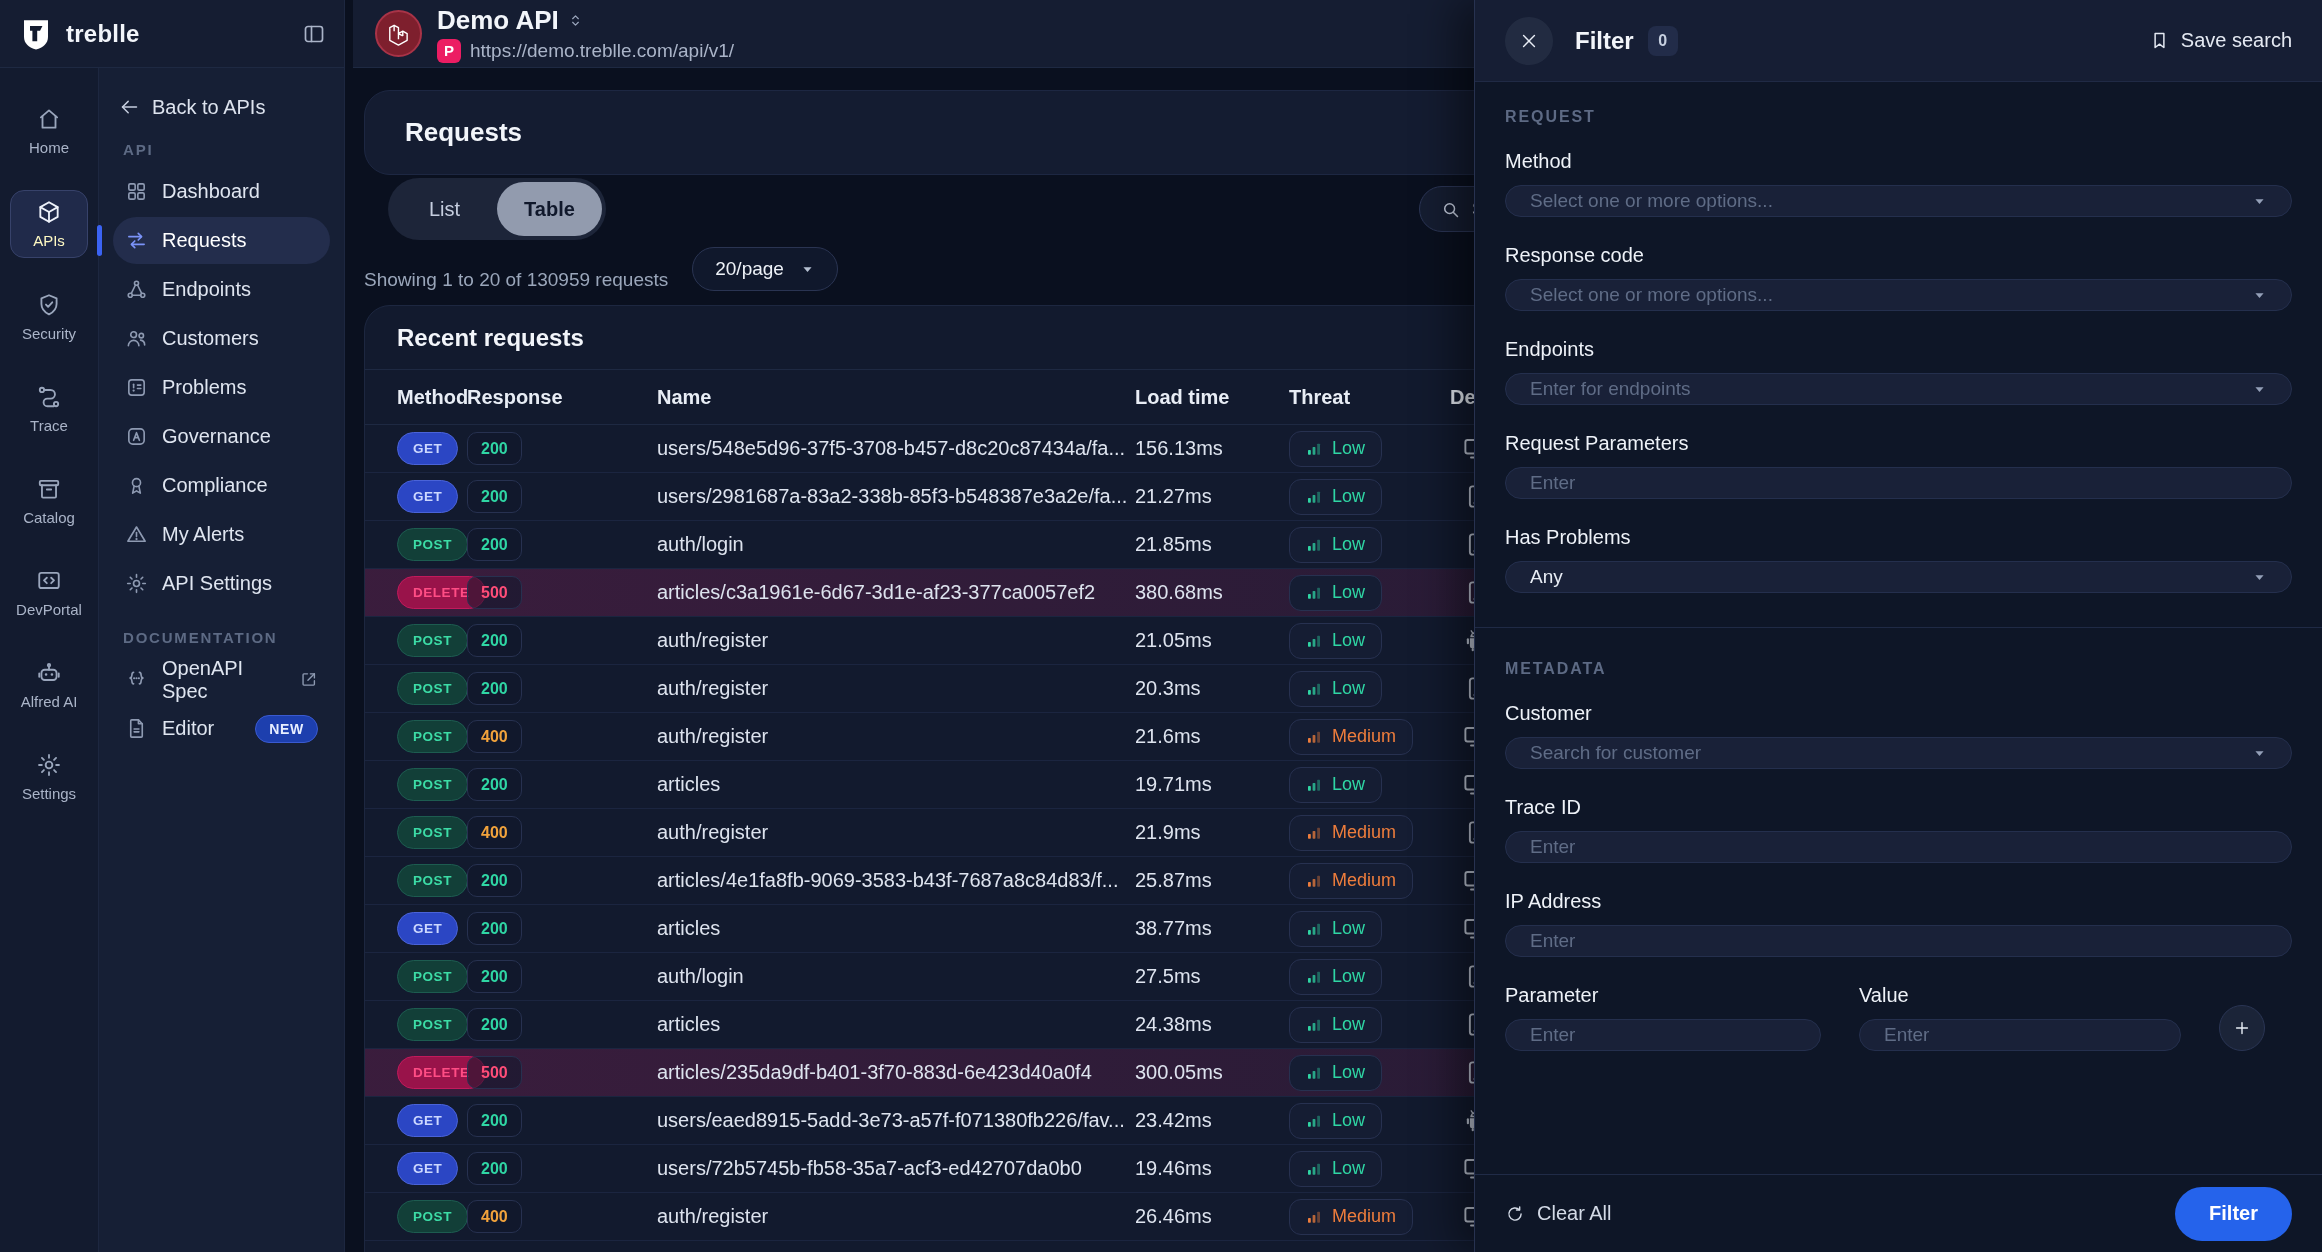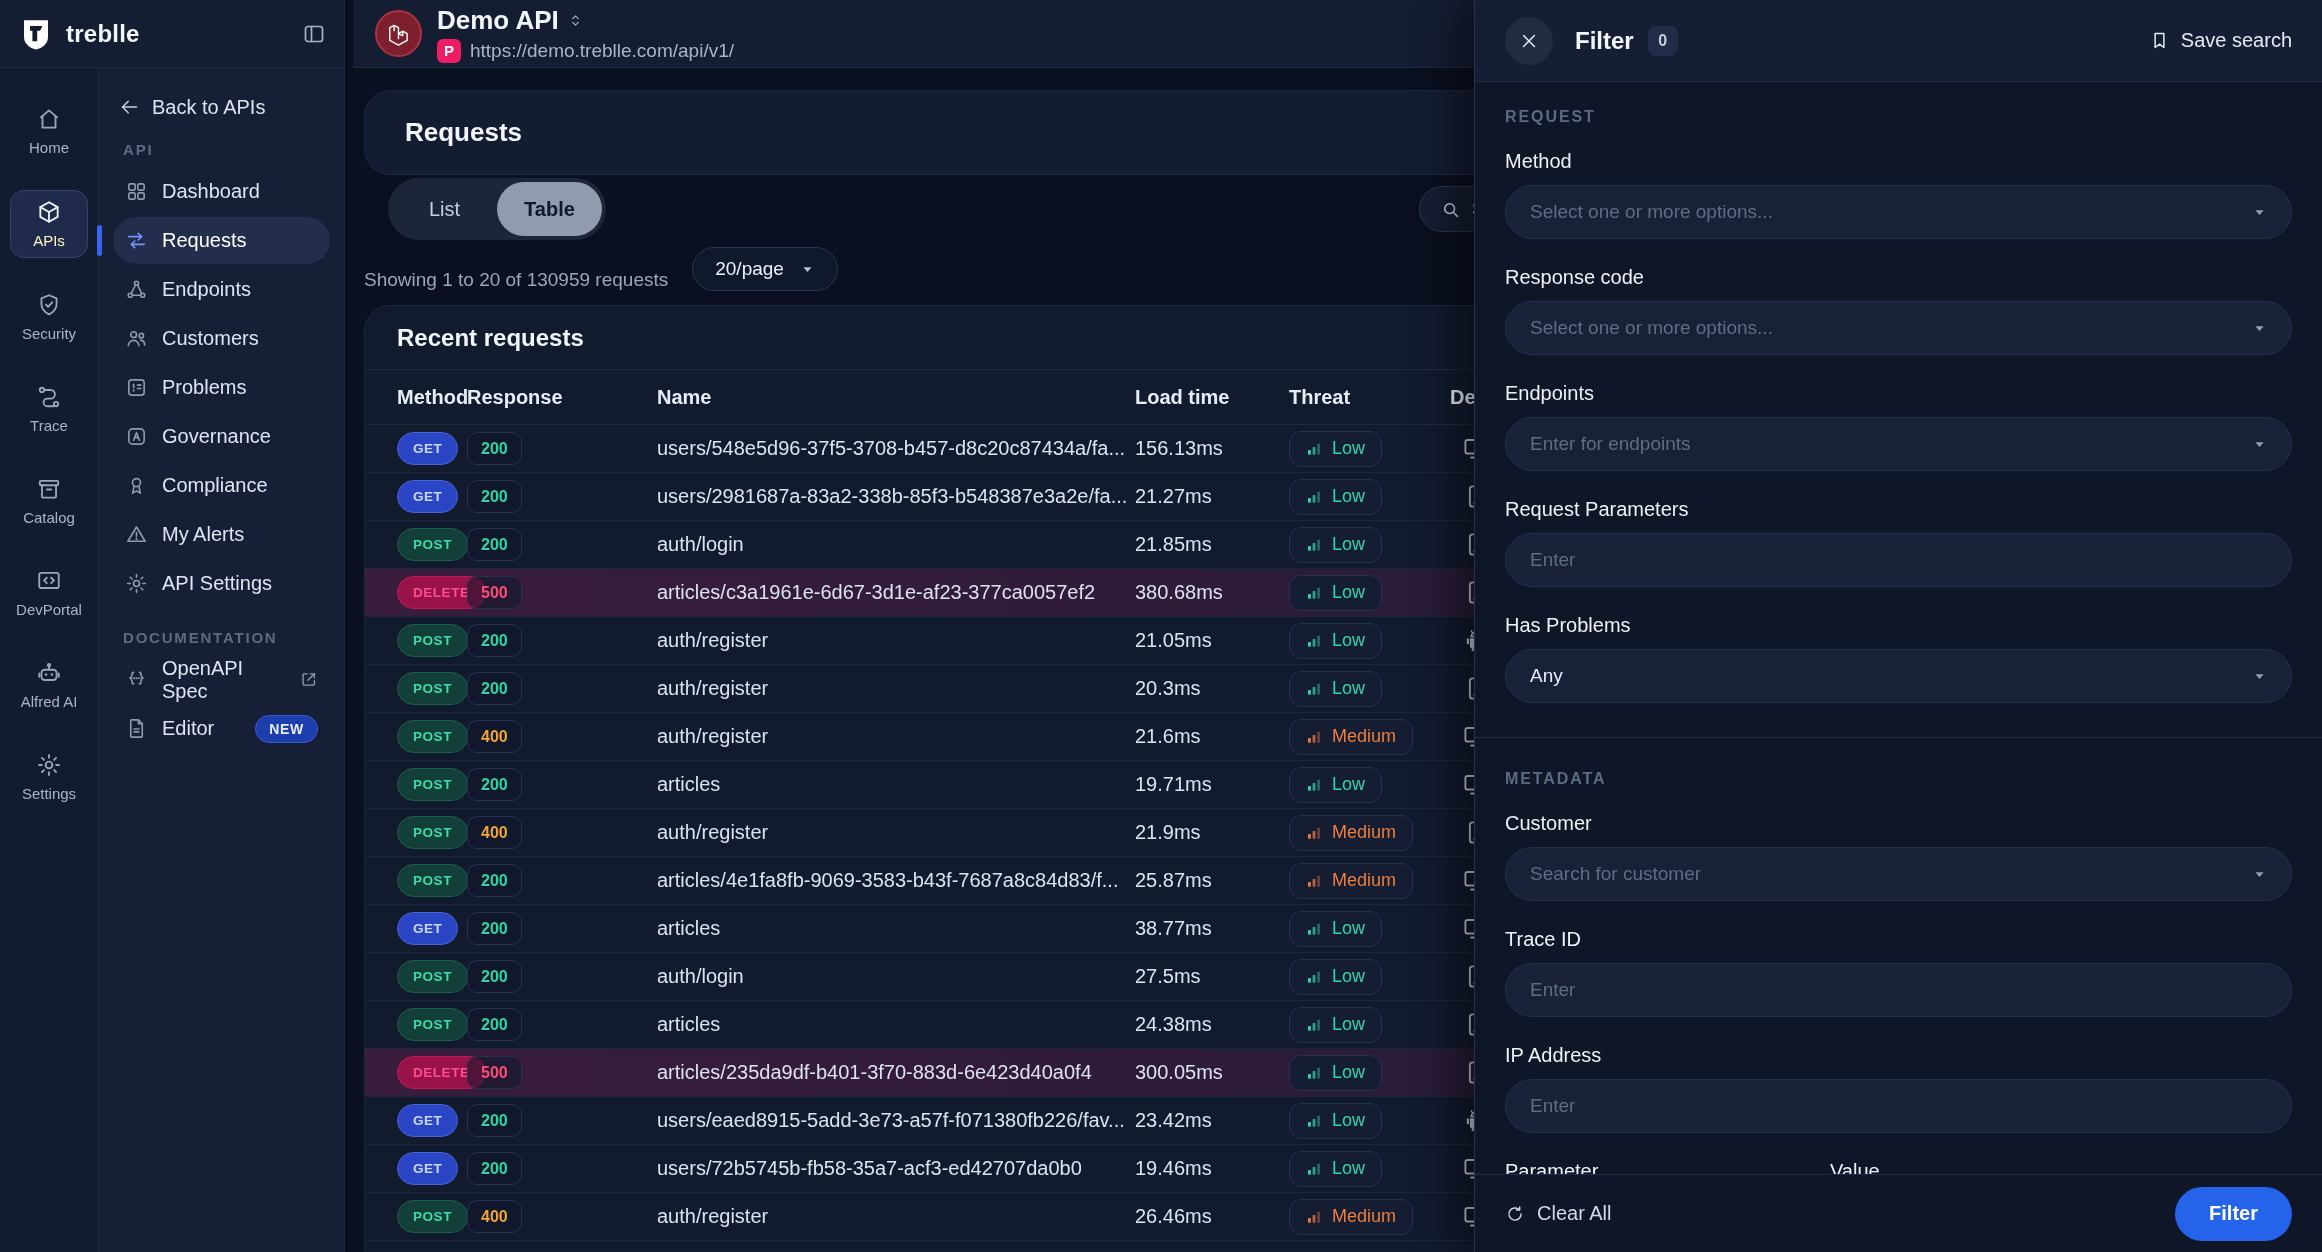--- a/index.html
+++ b/index.html
@@ -93,27 +93,27 @@
   .close-btn { width:48px; height:48px; border-radius:50%; background:rgba(148,163,184,.10); display:flex; align-items:center; justify-content:center; cursor:pointer; }
   .close-btn .ic { width:20px; height:20px; color:#e8edf5; }
   .filter-title { font-size:24px; font-weight:600; margin-left:22px; }
   .count-badge { margin-left:14px; min-width:30px; height:30px; padding:0 9px; border-radius:8px; background:#222c49; color:#c7d0e0; font-size:16px; font-weight:600; display:flex; align-items:center; justify-content:center; }
   .save-search { margin-left:auto; display:flex; align-items:center; gap:11px; color:#e4e9f2; font-size:20px; cursor:pointer; }
   .save-search .ic { width:21px; height:21px; }
   .filter-body { flex:1 1 auto; overflow:hidden; padding:26px 30px 0; }
   .f-section { font-size:16px; letter-spacing:.12em; color:#5d6a84; font-weight:700; margin-bottom:24px; }
   .f-field { margin-bottom:27px; }
   .f-label { font-size:20px; color:#eef2f8; margin-bottom:12px; }
-  .control { height:54px; background:#192138; border:1px solid #242f4d; border-radius:999px; display:flex; align-items:center; padding:0 24px; cursor:pointer; }
+  .control { height:32px; background:#192138; border:1px solid #242f4d; border-radius:999px; display:flex; align-items:center; padding:0 24px; cursor:pointer; }
   .control .ph { font-size:19px; color:#5f6c86; }
   .control .val { font-size:19px; color:#e8edf5; }
   .control .ic { margin-left:auto; width:15px; height:15px; color:#94a0b8; flex:0 0 auto; }
   .f-divider { border-top:1px solid #1f2a45; margin:34px -30px 0; }
   .meta-label { margin-top:32px; }
-  .pair-row { display:grid; grid-template-columns:316px 322px 46px; gap:0 9px; align-items:end; }
+  .pair-row { display:grid; grid-template-columns:316px 322px 46px; gap:0 38px; align-items:end; }
   .pair-row .f-field { margin-bottom:0; }
   .add-btn { width:46px; height:46px; border-radius:50%; background:#1b2438; border:1px solid #2a3554; display:flex; align-items:center; justify-content:center; cursor:pointer; }
   .add-btn .ic { width:20px; height:20px; color:#e8edf5; }
   .filter-foot { flex:0 0 auto; height:78px; border-top:1px solid #202b47; display:flex; align-items:center; padding:0 30px; background:#0e1627; }
   .clear-all { display:flex; align-items:center; gap:12px; font-size:20px; color:#d3dae6; cursor:pointer; }
   .clear-all .ic { width:20px; height:20px; }
   .apply-btn { margin-left:auto; height:54px; padding:0 34px; border-radius:999px; background:#2563eb; color:#fff; font-size:20px; font-weight:600; display:flex; align-items:center; justify-content:center; cursor:pointer; border:none; }
   .brand-row { display:flex; align-items:center; gap:12px; width:100%; padding:0 18px; }
   .brand-shield { width:36px; height:36px; flex:0 0 auto; }
   .brand-name { font-size:24px; font-weight:700; letter-spacing:.01em; }

